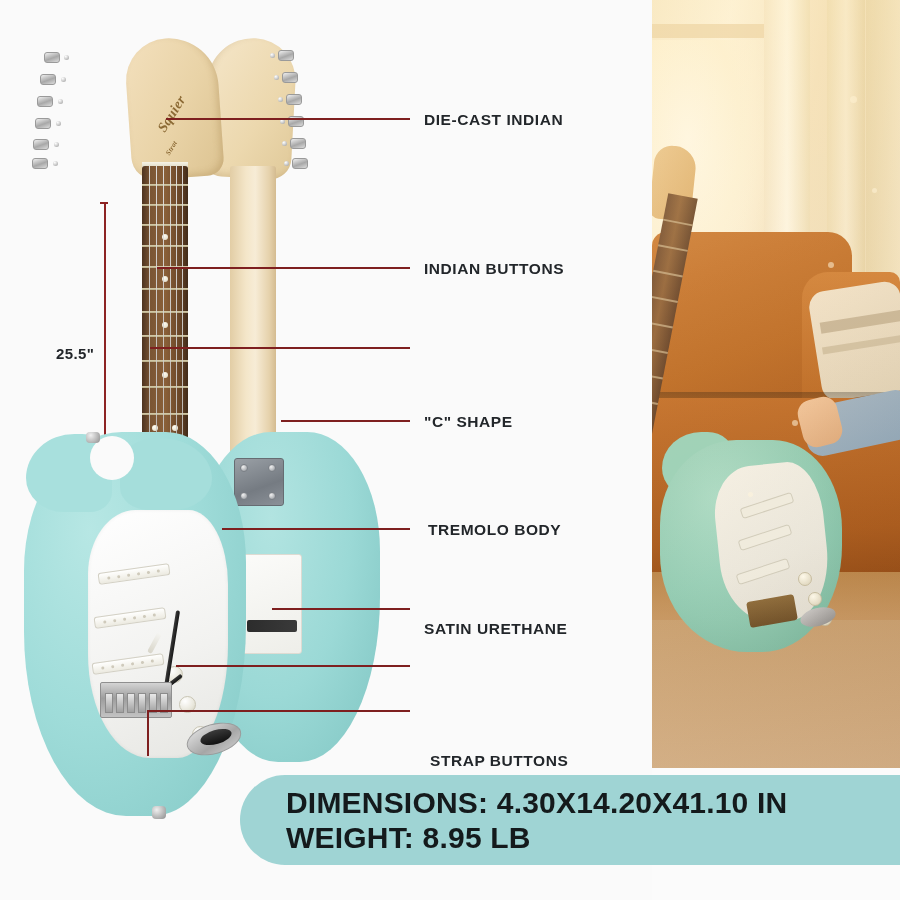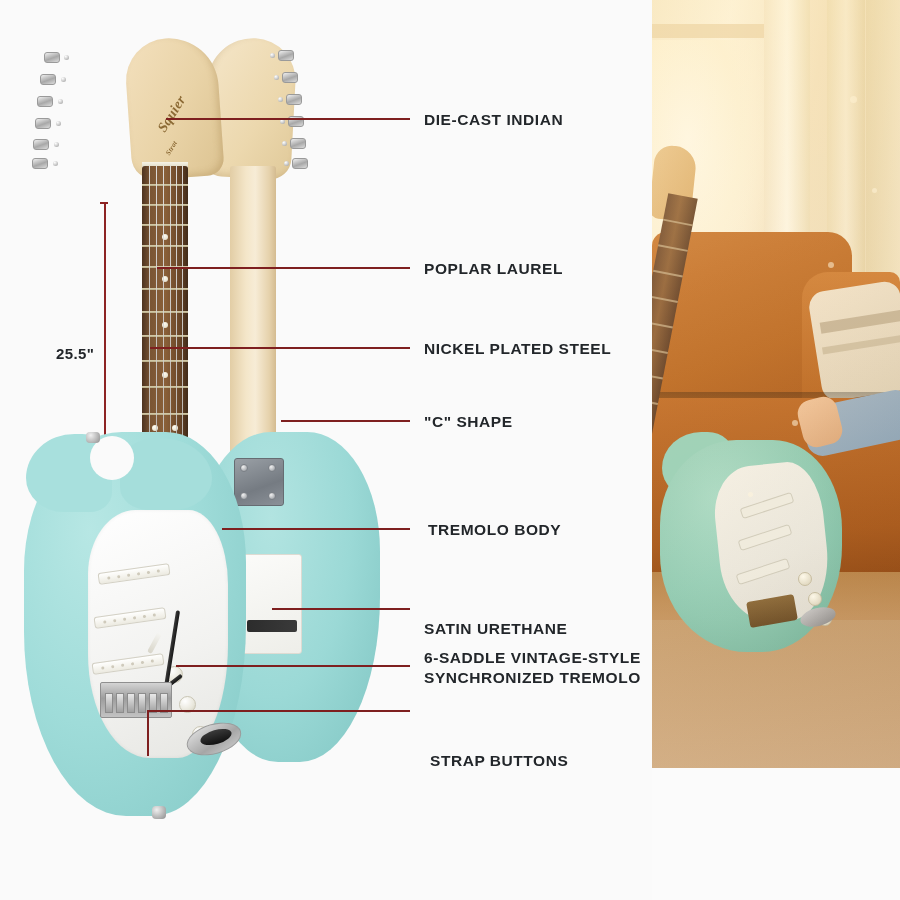--- a/index.html
+++ b/index.html
@@ -378,27 +378,24 @@
     <div class="lead lead-h" style="left:157px; top:267px; width:253px;"></div>
     <div class="lead lead-h" style="left:150px; top:347px; width:260px;"></div>
     <div class="lead lead-h" style="left:281px; top:420px; width:129px;"></div>
     <div class="lead lead-h" style="left:222px; top:528px; width:188px;"></div>
     <div class="lead lead-h" style="left:272px; top:608px; width:138px;"></div>
     <div class="lead lead-h" style="left:176px; top:665px; width:234px;"></div>
     <div class="lead lead-v" style="left:147px; top:710px; height:46px;"></div>
     <div class="lead lead-h" style="left:147px; top:710px; width:263px;"></div>
 
     <div class="callout" style="left:424px; top:110px;">DIE-CAST INDIAN</div>
-    <div class="callout" style="left:424px; top:259px;">POPLAR LAUREL</div>
-    <div class="callout" style="left:424px; top:339px;">NICKEL PLATED STEEL</div>
+    <div class="callout" style="left:424px; top:259px;">INDIAN BUTTONS</div>
     <div class="callout" style="left:424px; top:412px;">"C" SHAPE</div>
     <div class="callout" style="left:428px; top:520px;">TREMOLO BODY</div>
     <div class="callout" style="left:424px; top:619px;">SATIN URETHANE</div>
-    <div class="callout" style="left:424px; top:648px;">6-SADDLE VINTAGE-STYLE
-SYNCHRONIZED TREMOLO</div>
     <div class="callout" style="left:430px; top:751px;">STRAP BUTTONS</div>
   </div>
 
   <div id="photo-panel">
     <div class="ph ph-wall"></div>
     <div class="ph ph-winbar"></div>
     <div class="ph ph-winglow"></div>
     <div class="ph ph-curtain-a"></div>
     <div class="ph ph-curtain-b"></div>
     <div class="ph ph-curtain-c"></div>
@@ -440,14 +437,18 @@
     <div class="ph ph-hand"></div>
 
     <div class="ph ph-bokeh" style="left:198px; top:96px; width:7px; height:7px;"></div>
     <div class="ph ph-bokeh" style="left:220px; top:188px; width:5px; height:5px;"></div>
     <div class="ph ph-bokeh" style="left:176px; top:262px; width:6px; height:6px;"></div>
     <div class="ph ph-bokeh" style="left:96px;  top:492px; width:5px; height:5px;"></div>
     <div class="ph ph-bokeh" style="left:140px; top:420px; width:6px; height:6px;"></div>
     <div class="ph ph-warmwash"></div>
   </div>
 
+  <div id="banner">
+    <div id="banner-text">DIMENSIONS: 4.30X14.20X41.10 IN
+WEIGHT: 8.95 LB</div>
+  </div>
 
 </div>
 
 </body></html>

